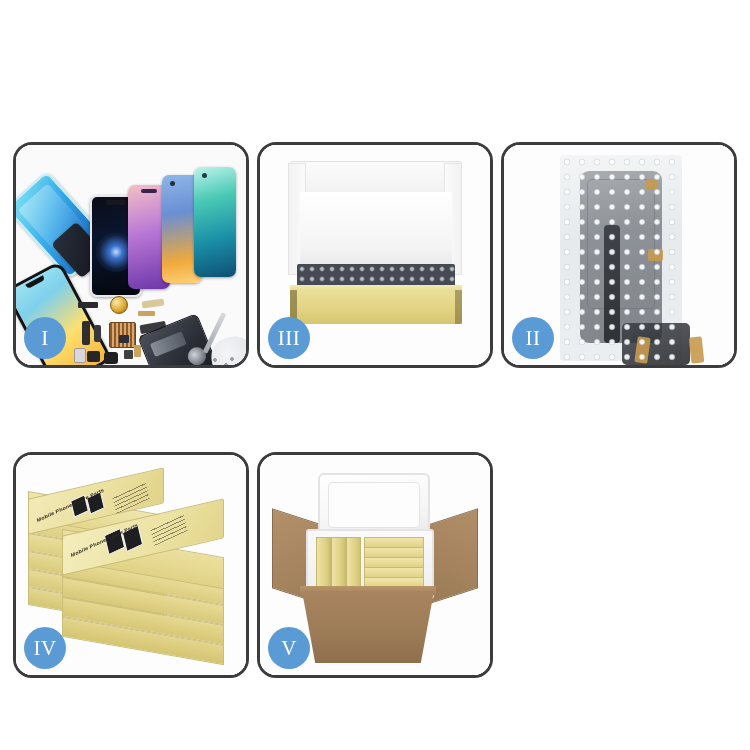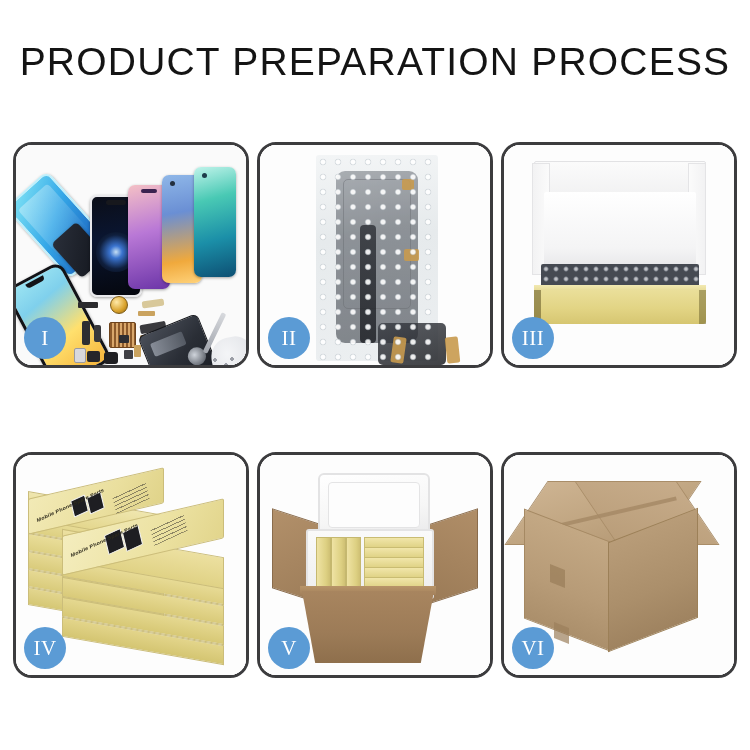--- a/index.html
+++ b/index.html
@@ -415,21 +415,20 @@
   }
   .c6tapeA{position:absolute;left:46px;top:112px;width:15px;height:18px;background:#9b7f5b;opacity:.75;transform:skewY(21deg);}
   .c6tapeB{position:absolute;left:50px;top:170px;width:15px;height:16px;background:#9b7f5b;opacity:.7;transform:skewY(21deg);}
 </style>
 </head>
 <body>
 
 <div class="page">
 
   <div class="header">
-    <h1 class="title">PRODUCT PREPARATION PROCESS</h1>
   </div>
 
   <div class="grid">
 
     <div class="panel">
       <div class="stage">
         <div class="p1bg"></div>
         <div class="phone ph-blue"></div>
         <div class="phone ph-dark-small"></div>
         <div class="phone ph-glass">
@@ -467,47 +466,47 @@
         <div class="part backpanel"></div>
         <div class="part driver"></div>
         <div class="part hand"></div>
         <div class="part screwdots"></div>
       </div>
       <div class="badge">I</div>
     </div>
 
     <div class="panel">
       <div class="stage">
+        <div class="p3bg"></div>
+        <div class="p3lidback"></div>
+        <div class="p3lid-l"></div>
+        <div class="p3lid-r"></div>
+        <div class="p3foam"></div>
+        <div class="p3bubblefill"></div>
+        <div class="p3boxrim"></div>
+        <div class="p3boxfront"></div>
+      </div>
+      <div class="badge">III</div>
+    </div>
+
+    <div class="panel">
+      <div class="stage">
         <div class="p2bg"></div>
         <div class="bubblebag">
           <div class="innerscreen"></div>
           <div class="flexcable"></div>
           <div class="connblob"></div>
           <div class="tape tape-a"></div>
           <div class="tape tape-b"></div>
           <div class="tape tape-c"></div>
           <div class="tape tape-d"></div>
           <div class="bubbles"></div>
         </div>
       </div>
       <div class="badge">II</div>
-    </div>
-
-    <div class="panel">
-      <div class="stage">
-        <div class="p3bg"></div>
-        <div class="p3lidback"></div>
-        <div class="p3lid-l"></div>
-        <div class="p3lid-r"></div>
-        <div class="p3foam"></div>
-        <div class="p3bubblefill"></div>
-        <div class="p3boxrim"></div>
-        <div class="p3boxfront"></div>
-      </div>
-      <div class="badge">III</div>
     </div>
 
     <div class="panel">
       <div class="stage">
         <div class="p4bg"></div>
         <div class="stackwrap">
           <div class="sbox s-rear-5"></div>
           <div class="sbox s-rear-4"></div>
           <div class="sbox s-rear-3"></div>
           <div class="sbox s-rear-2"></div>
@@ -550,28 +549,15 @@
           <div class="yrow" style="left:48px;top:20px;"></div>
           <div class="yrow" style="left:48px;top:30px;"></div>
           <div class="yrow" style="left:48px;top:40px;"></div>
         </div>
         <div class="cartonrim"></div>
         <div class="cartonfront"></div>
       </div>
       <div class="badge">V</div>
     </div>
 
-    <div class="panel">
-      <div class="stage">
-        <div class="p6bg"></div>
-        <div class="c6top"></div>
-        <div class="c6top2"></div>
-        <div class="c6seam"></div>
-        <div class="c6left"></div>
-        <div class="c6right"></div>
-        <div class="c6tapeA"></div>
-        <div class="c6tapeB"></div>
-      </div>
-      <div class="badge">VI</div>
-    </div>
 
   </div>
 </div>
 
 </body></html>

